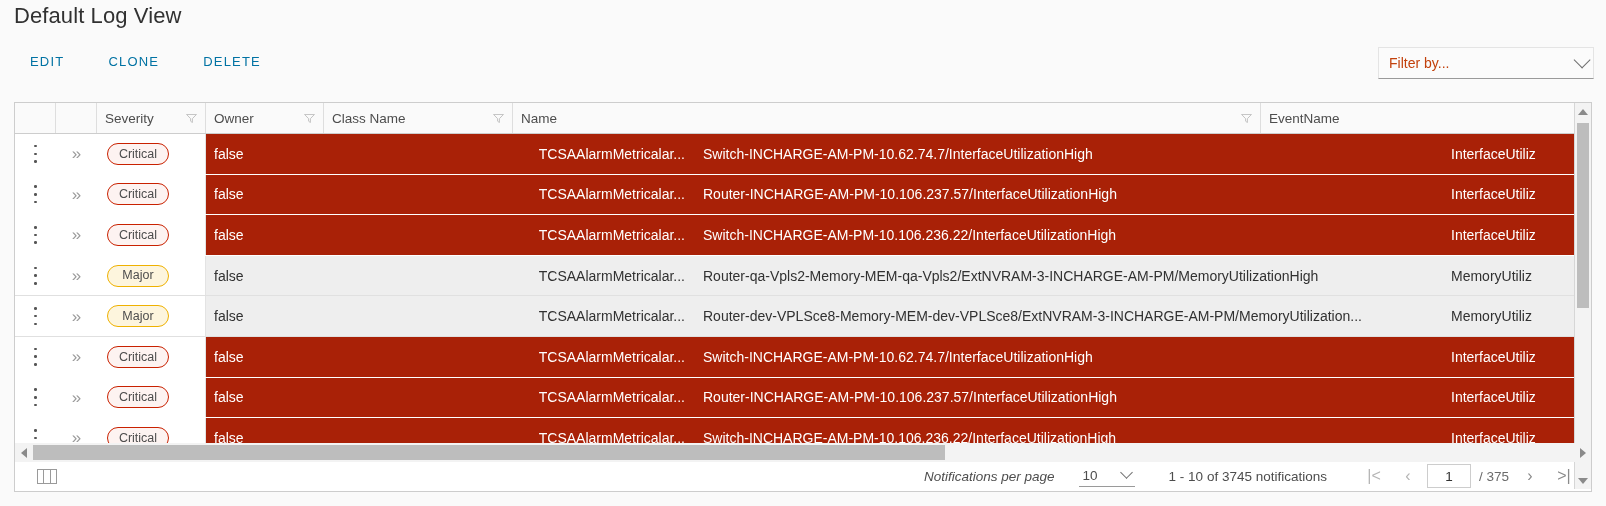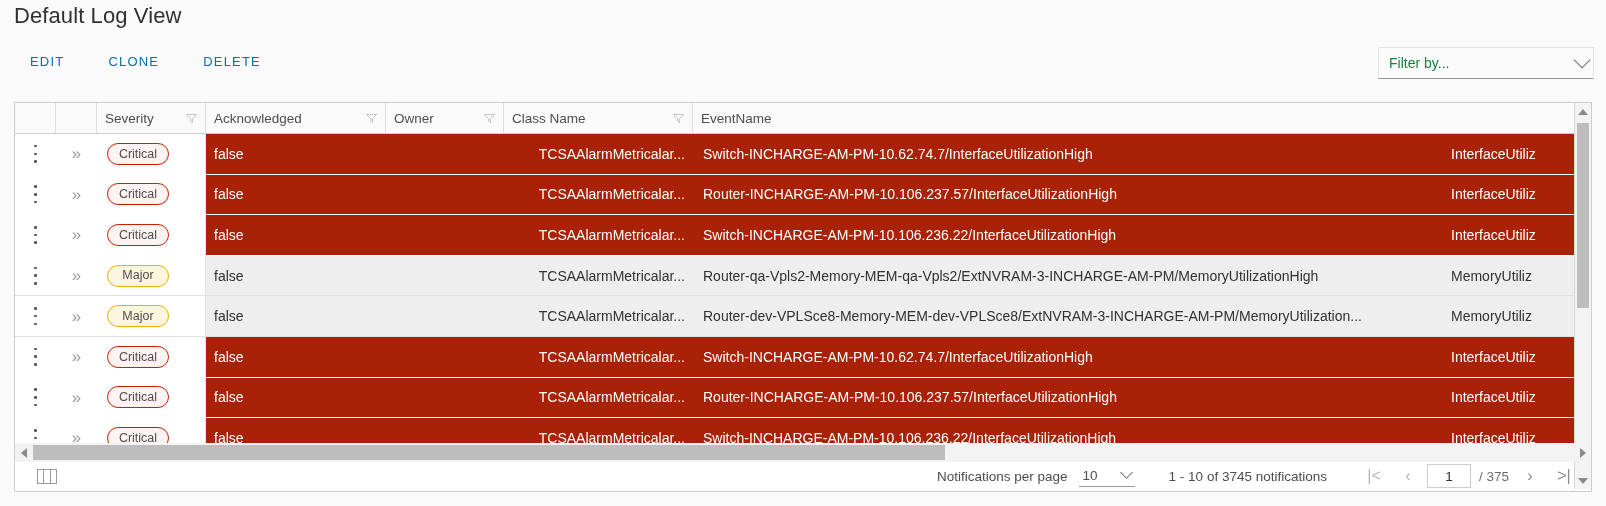--- a/index.html
+++ b/index.html
@@ -63,21 +63,21 @@
     width: 216px;
   }
   .filter-select {
     width: 100%;
     height: 32px;
     box-sizing: border-box;
     background: #fbfbfb;
     border: 1px solid #e4e4e4;
     border-bottom: 1px solid #9a9a9a;
     font-size: 14px;
-    color: #15803d;
+    color: #c2410c;
     padding: 0 28px 0 10px;
     font-family: "Liberation Sans", sans-serif;
     display: flex;
     align-items: center;
     position: relative;
     cursor: pointer;
   }
   .filter-chevron {
     position: absolute;
     right: 10px;
@@ -272,21 +272,21 @@
 
   .pager {
     margin-left: auto;
     display: flex;
     align-items: center;
     gap: 0;
     font-size: 13.5px;
     color: #4d4d4d;
     padding-right: 10px;
   }
-  .pager-label { margin-right: 11px; }
+  .pager-label { margin-right: 24px; font-style: italic; }
   .per-page {
     position: relative;
     display: inline-flex; align-items: center;
     min-width: 56px; height: 22px;
     border-bottom: 1px solid #9a9a9a;
     padding: 0 20px 0 4px;
     margin-right: 34px;
     font-size: 13.5px;
     cursor: pointer;
     box-sizing: border-box;
@@ -342,34 +342,34 @@
 
     <div class="thead">
       <div class="th th-c0"></div>
       <div class="th th-c1"></div>
       <div class="th th-c2">
         <span class="th-label">Severity</span>
         <svg class="funnel" viewBox="0 0 12 10">
             <path d="M0.5 0.5h11L7 5.2V9.5L5 8V5.2z" fill="none" stroke="#8a8a8a" stroke-width="1"></path>
           </svg>
       </div>
-      <div class="th th-c3">
-        <span class="th-label">Acknowledged</span>
-        <svg class="funnel" viewBox="0 0 12 10">
-            <path d="M0.5 0.5h11L7 5.2V9.5L5 8V5.2z" fill="none" stroke="#8a8a8a" stroke-width="1"></path>
-          </svg>
-      </div>
       <div class="th th-c4">
         <span class="th-label">Owner</span>
         <svg class="funnel" viewBox="0 0 12 10">
             <path d="M0.5 0.5h11L7 5.2V9.5L5 8V5.2z" fill="none" stroke="#8a8a8a" stroke-width="1"></path>
           </svg>
       </div>
       <div class="th th-c5">
         <span class="th-label">Class Name</span>
+        <svg class="funnel" viewBox="0 0 12 10">
+            <path d="M0.5 0.5h11L7 5.2V9.5L5 8V5.2z" fill="none" stroke="#8a8a8a" stroke-width="1"></path>
+          </svg>
+      </div>
+      <div class="th th-c6">
+        <span class="th-label">Name</span>
         <svg class="funnel" viewBox="0 0 12 10">
             <path d="M0.5 0.5h11L7 5.2V9.5L5 8V5.2z" fill="none" stroke="#8a8a8a" stroke-width="1"></path>
           </svg>
       </div>
       <div class="th th-c7">
         <span class="th-label">EventName</span>
       </div>
     </div>
 
     <div class="tbody" id="tbody">

